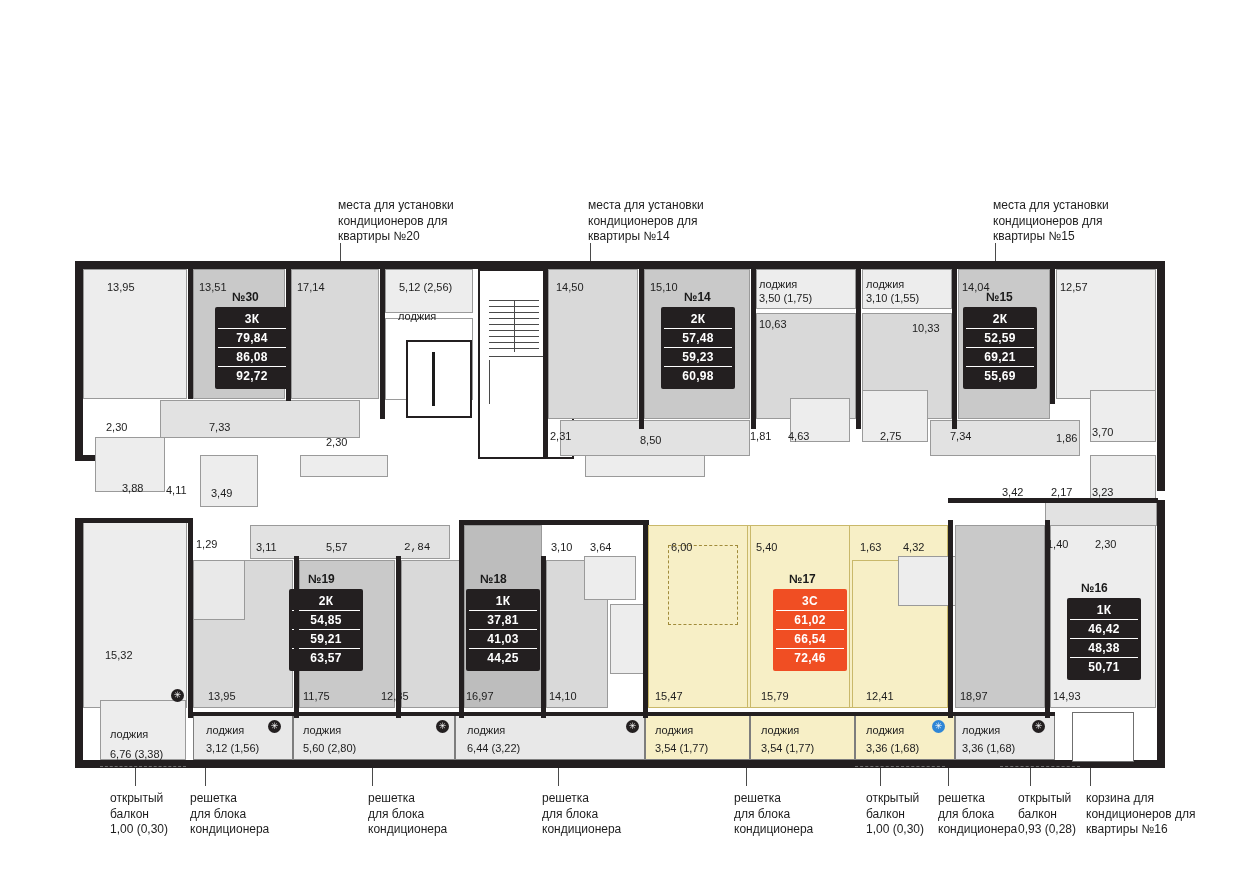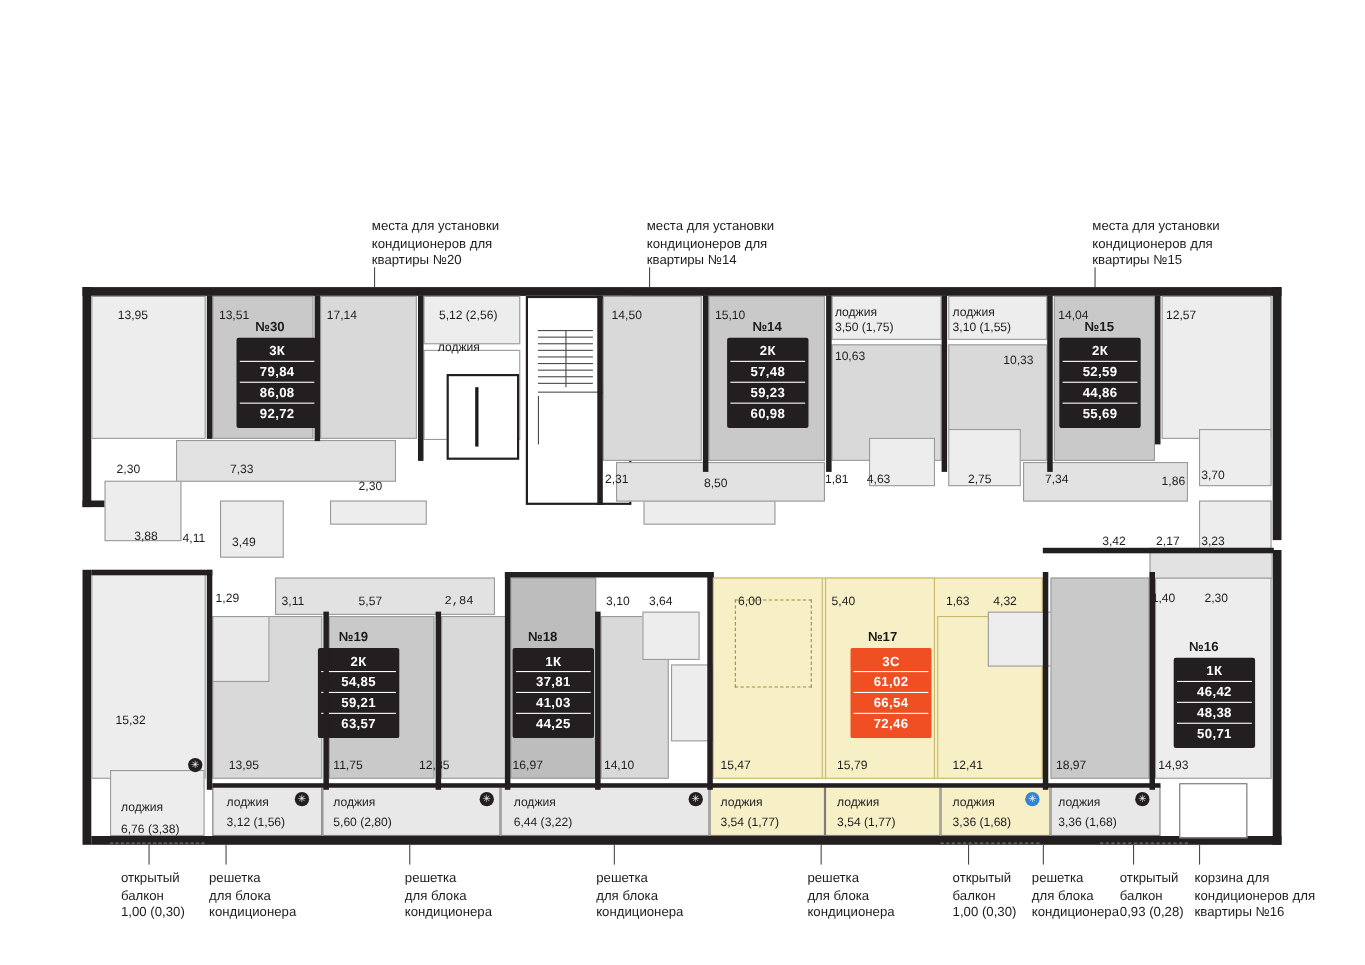--- a/index.html
+++ b/index.html
@@ -262,21 +262,21 @@
       <div class="row">59,23</div>
       <div class="row">60,98</div>
     </div>
   </div>
 
   <div class="aptnum-out" style="left:986px; top:290px;">№15</div>
   <div class="apt" style="left:963px; top:307px;">
     <div class="rows">
       <div class="row">2К</div>
       <div class="row">52,59</div>
-      <div class="row">44,86</div>
+      <div class="row">69,21</div>
       <div class="row">55,69</div>
     </div>
   </div>
 
   <div class="aptnum-out" style="left:308px; top:572px;">№19</div>
   <div class="apt" style="left:289px; top:589px;">
     <div class="rows">
       <div class="row">2К</div>
       <div class="row">54,85</div>
       <div class="row">59,21</div>

